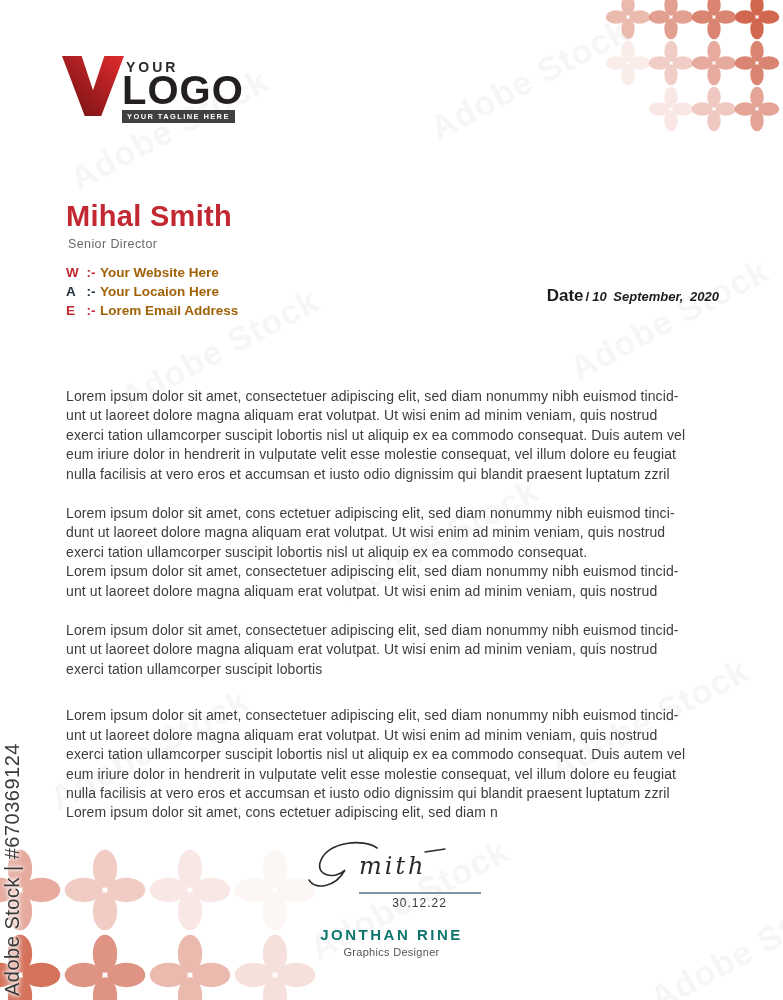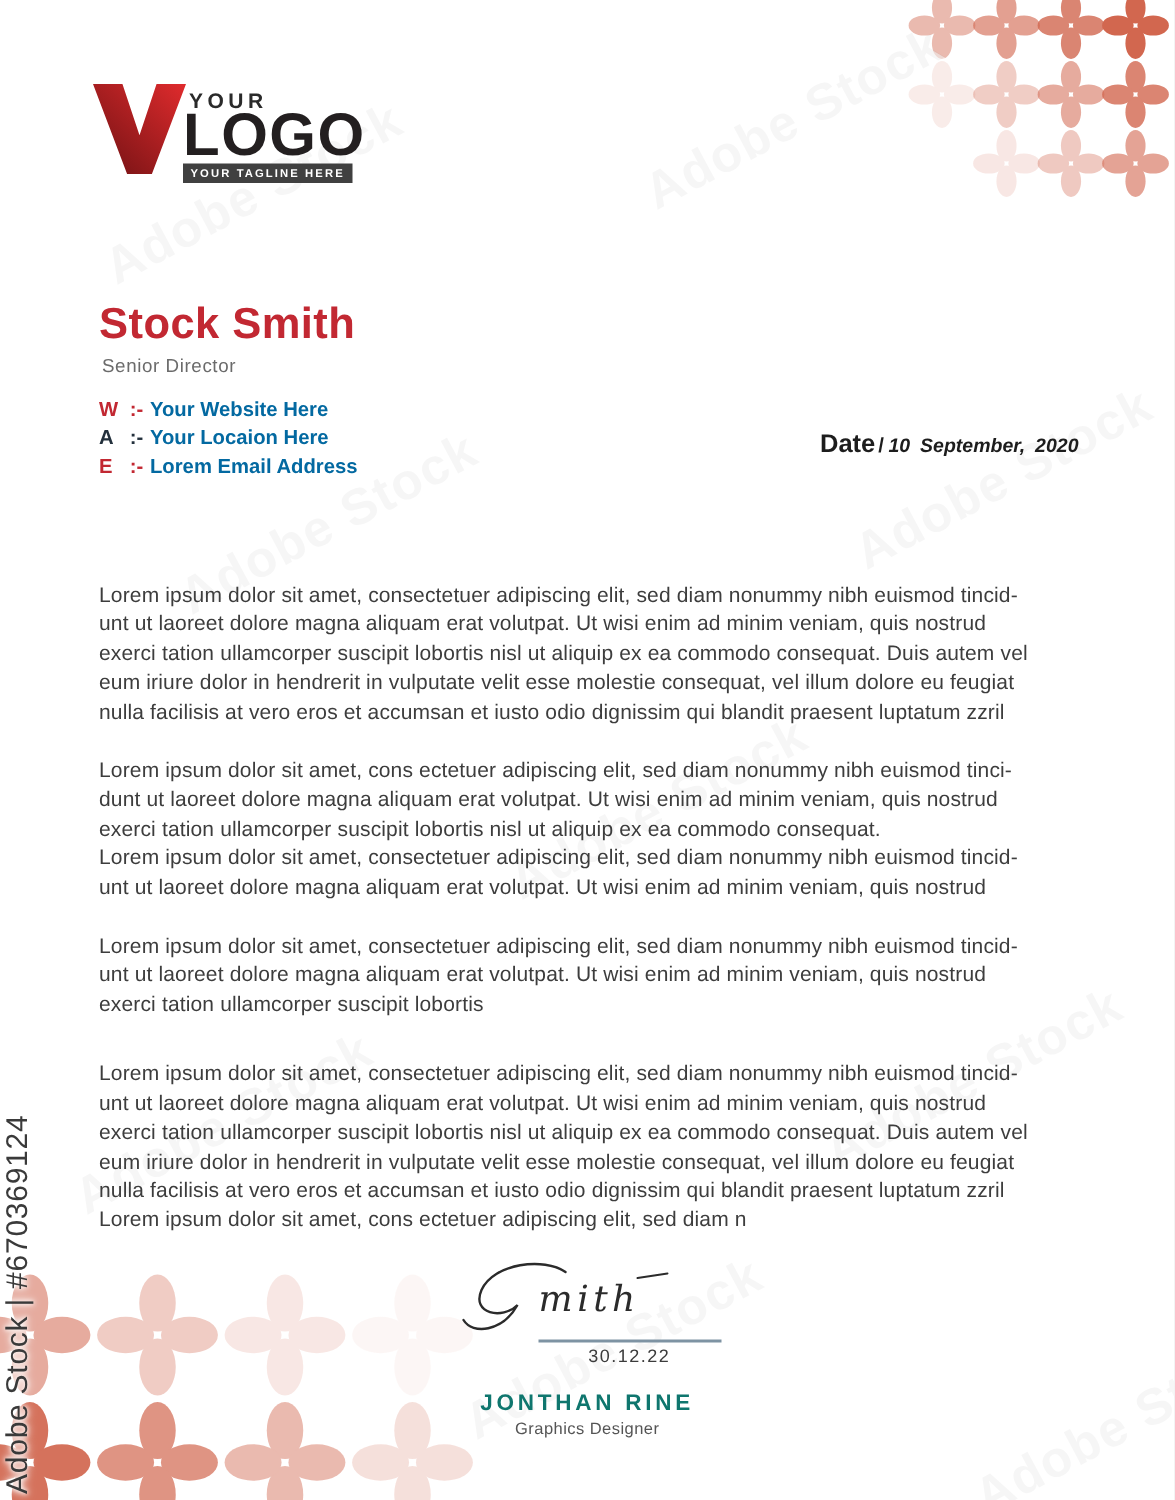--- a/index.html
+++ b/index.html
@@ -32,21 +32,21 @@
     display:inline-block; background:#404040; color:#ffffff; font-size:7.5px;
     letter-spacing:1.4px; padding:2px 5px; font-weight:700; margin-top:1px;
   }
   
   .sender-name{position:absolute; left:66px; top:200px; font-size:29px; font-weight:800; color:#c22832; letter-spacing:0.3px;}
   .sender-title{position:absolute; left:68px; top:237px; font-size:12.5px; color:#6b6b6b; letter-spacing:0.4px;}
   .contact-list{position:absolute; left:66px; top:265px;}
   .contact-row{height:19px; font-size:13.5px; font-weight:700; display:flex;}
   .ckey{width:16px;}
   .csep{width:18px; text-align:center;}
-  .cval{color:#0369a1;}
+  .cval{color:#a16207;}
   .date-line{position:absolute; right:64px; top:286px; font-size:13.5px; color:#1d1d1d; display:flex; align-items:baseline;}
   .date-label{font-size:17px; font-weight:800;}
   .date-sep{margin:0 3px 0 2px; font-weight:700;}
   .date-value{font-weight:700; font-size:13px; word-spacing:3px;font-style:italic;}
   
   .letter-body{
     position:absolute; left:66px; top:383px; width:655px;
     font-size:14px; line-height:19.4px; color:#3d3d3d;
   }
   .para{margin:4px 0 20px; white-space:pre-line; letter-spacing:0.1px;}
@@ -120,21 +120,21 @@
       </defs>
       <polygon points="0,0 19,0 30,33 41,0 60,0 38,58 22,58" fill="url(#vgrad)"></polygon>
     </svg>
     <div class="logo-text">
       <div class="logo-your">YOUR</div>
       <div class="logo-logo">LOGO</div>
       <div class="logo-tagline">YOUR TAGLINE HERE</div>
     </div>
   </div>
 
-  <div class="sender-name">Stock Smith</div>
+  <div class="sender-name">Mihal Smith</div>
   <div class="sender-title">Senior Director</div>
 
   <div class="contact-list">
     <div class="contact-row">
       <span class="ckey" style="color: rgb(194, 40, 50);">W</span>
       <span class="csep" style="color: rgb(194, 40, 50);">:-</span>
       <span class="cval">Your Website Here</span>
     </div>
     <div class="contact-row">
       <span class="ckey" style="color: rgb(35, 48, 60);">A</span>

